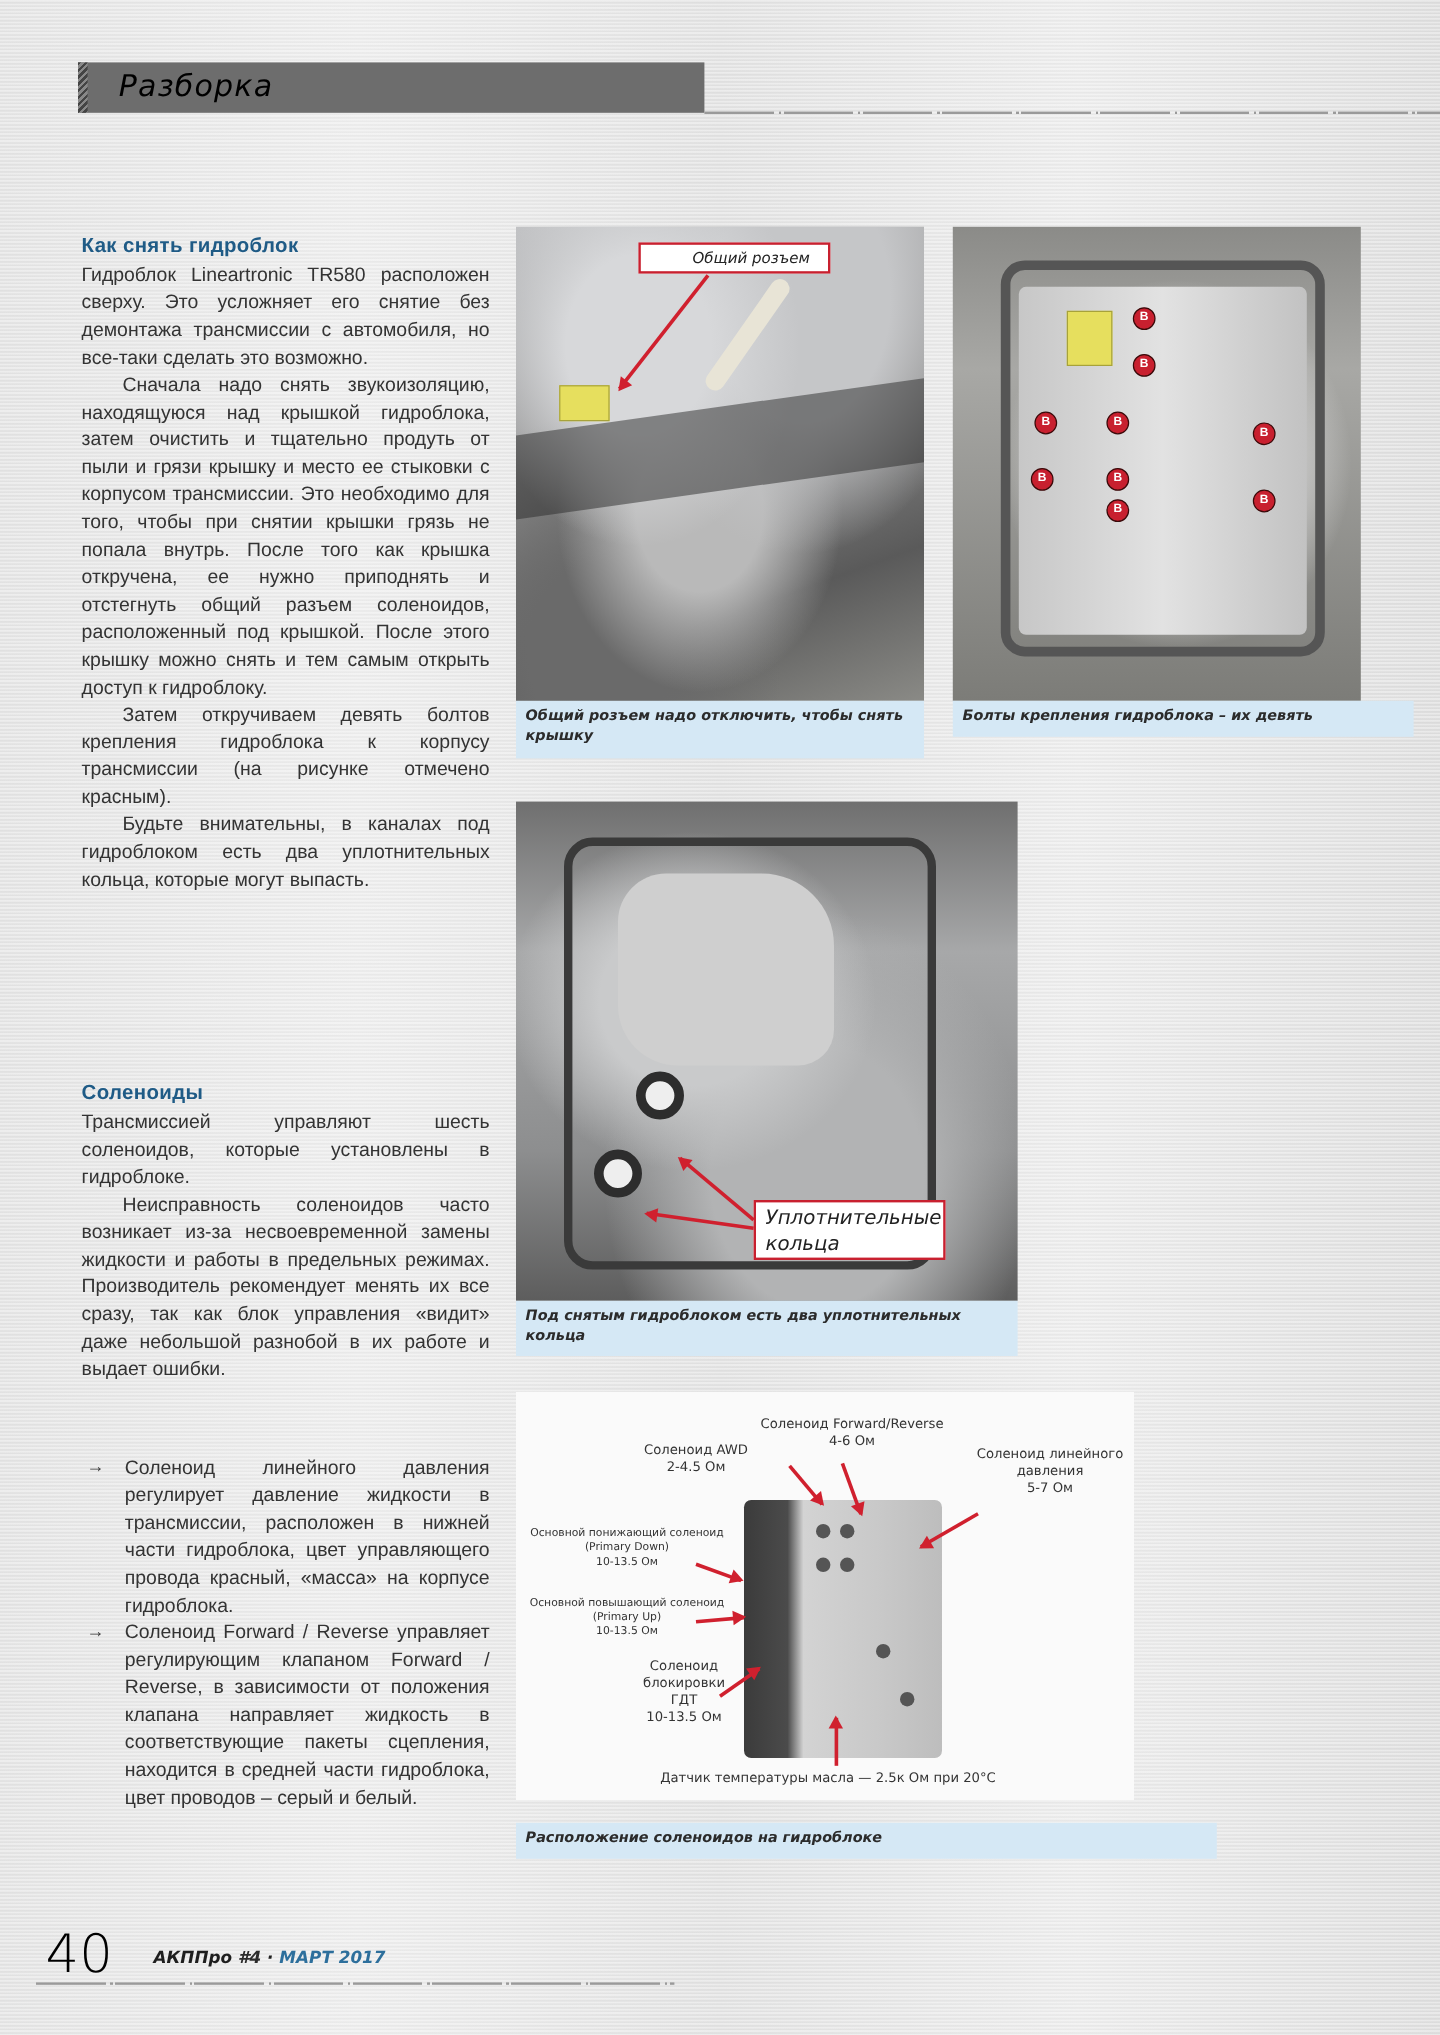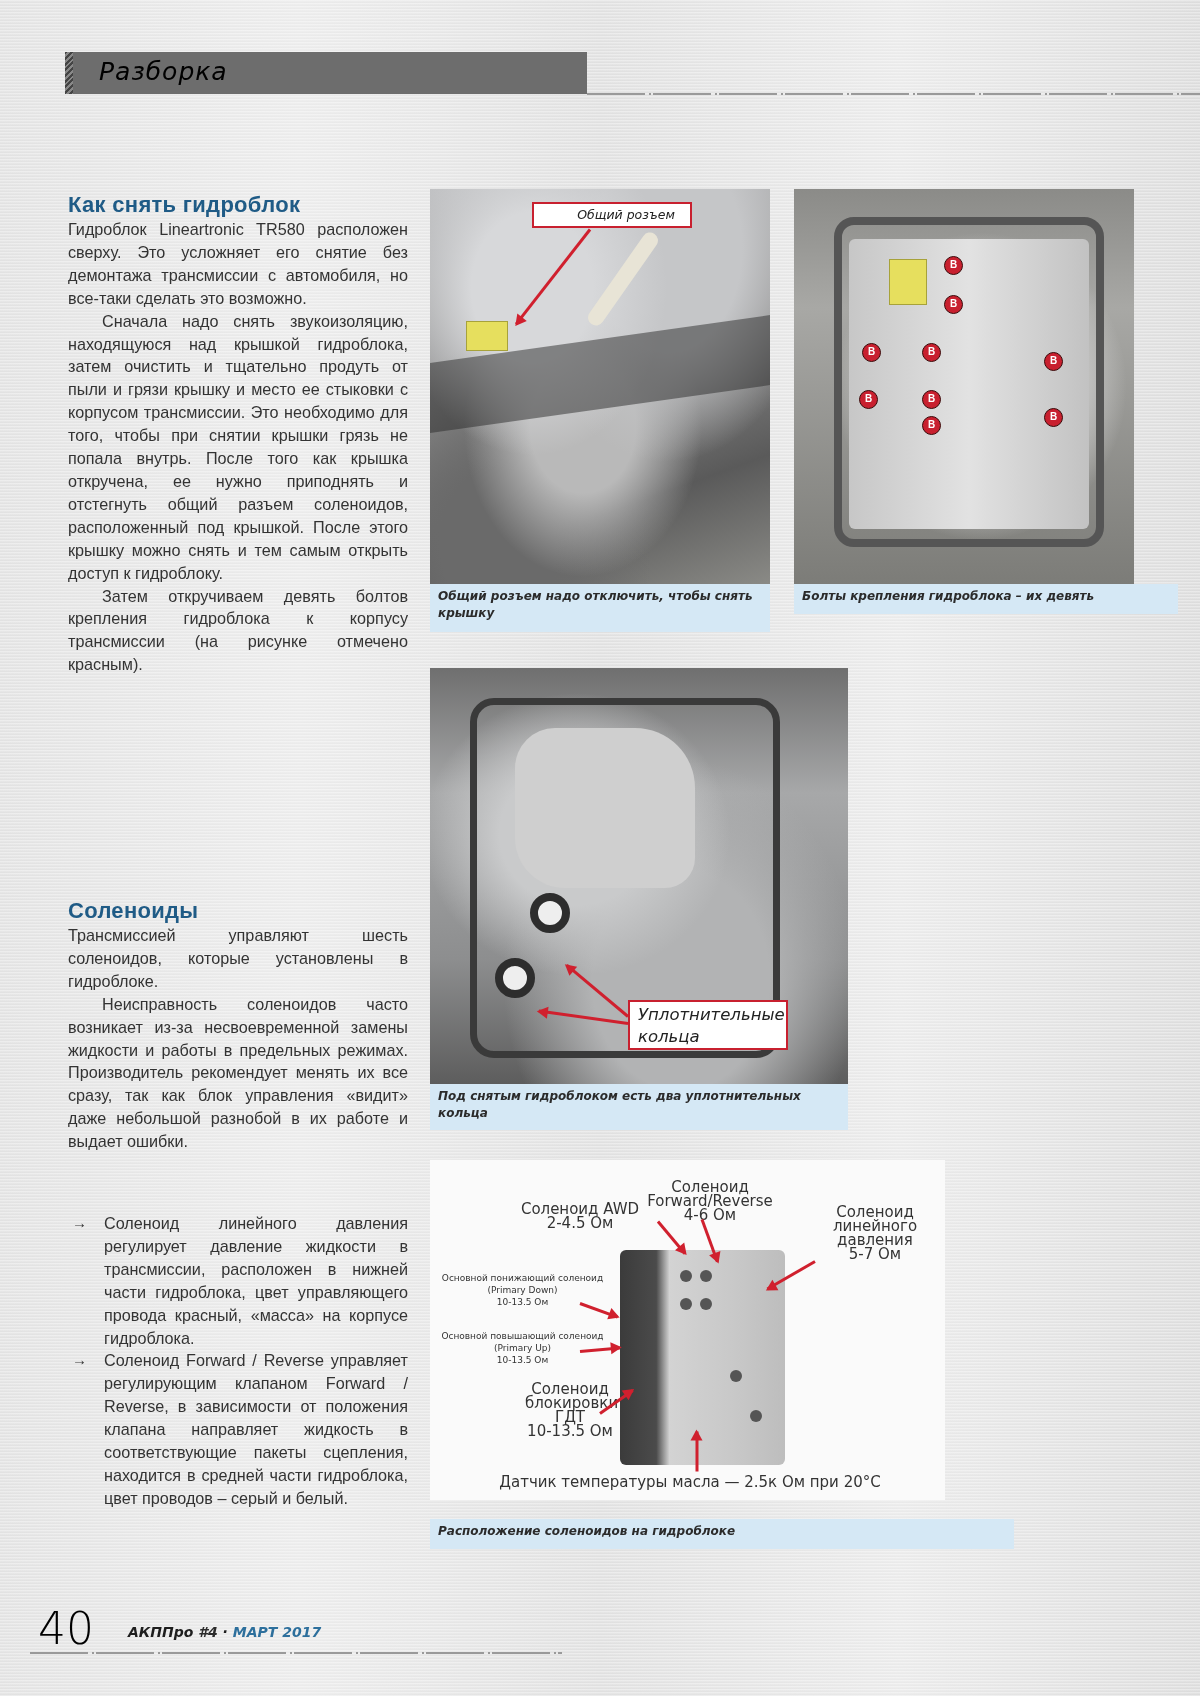--- a/index.html
+++ b/index.html
@@ -34,21 +34,21 @@
     .rule-top { left: 587px; top: 93px; width: 613px; }
     .rule-bottom { left: 30px; top: 1652px; width: 532px; }
 
     
     .col {
       position: absolute; left: 68px; width: 340px;
       font-size: 16.2px; line-height: 22.9px; color: #333;
       text-align: justify;
     }
     .col h2 {
-      font-size: 22px; line-height: 26px; color: #1f5b86;
+      font-size: 17px; line-height: 26px; color: #1f5b86;
       font-weight: bold; letter-spacing: 0.3px; text-align: left;
     }
     .col p { margin: 0; }
     .col p.ind { text-indent: 34px; }
     .col1 { top: 192px; }
     .col2 { top: 898px; }
     .bullets { position: absolute; left: 68px; top: 1212px; width: 340px; font-size: 16.2px; line-height: 22.9px; color: #333; }
     .bullet { position: relative; padding-left: 36px; text-align: justify; }
     .bullet .arr { position: absolute; left: 4px; top: 0; font-size: 15px; }
     .photo { position: absolute; overflow: hidden; }
@@ -99,21 +99,21 @@
     .connector { position: absolute; background: #e6df5e; border: 1px solid #a7a23a; }
 
     
     .block {
       position: absolute; left: 190px; top: 90px; width: 165px; height: 215px;
       background: linear-gradient(90deg, #3b3b3b 0%, #4b4b4b 22%, #d3d3d3 30%, #c8c8c8 70%, #bdbdbd 100%);
       border-radius: 6px;
     }
     .block .hole { position: absolute; width: 12px; height: 12px; border-radius: 50%; background: #555; }
     .sol-label {
-      position: absolute; font-size: 15px; line-height: 14px; color: #333; text-align: center;
+      position: absolute; font-size: 11px; line-height: 14px; color: #333; text-align: center;
       font-family: "DejaVu Sans", sans-serif;
     }
     .sol-label.small { font-size: 9px; line-height: 12px; }
 
     
     .pagenum { position: absolute; left: 38px; top: 1603px; font-size: 44px; font-weight: 300; color: #000000; font-family: "DejaVu Sans", sans-serif; }
     .footer-mag { position: absolute; left: 128px; top: 1624px; font-family: "DejaVu Sans", sans-serif; font-style: italic; font-weight: bold; font-size: 14px; color: #1e1e1e; }
     .footer-mag .issue { color: #2b2b2b; }
     .footer-mag .date { color: #2d6f9c; }
   </style>
@@ -124,20 +124,21 @@
   <div class="hatch"></div>
   <div class="title">Разборка</div>
 </div>
 <div class="dash-rule rule-top"></div>
 
 <div class="col col1">
   <h2>Как снять гидроблок</h2>
   <p>Гидроблок Lineartronic TR580 расположен сверху. Это усложняет его снятие без демонтажа трансмиссии с автомобиля, но все-таки сделать это возможно.</p>
   <p class="ind">Сначала надо снять звукоизоляцию, находящуюся над крышкой гидроблока, затем очистить и тщательно продуть от пыли и грязи крышку и место ее стыковки с корпусом трансмиссии. Это необходимо для того, чтобы при снятии крышки грязь не попала внутрь. После того как крышка откручена, ее нужно приподнять и отстегнуть общий разъем соленоидов, расположенный под крышкой. После этого крышку можно снять и тем самым открыть доступ к гидроблоку.</p>
   <p class="ind">Затем откручиваем девять болтов крепления гидроблока к корпусу трансмиссии (на рисунке отмечено красным).</p>
+  <p class="ind">Будьте внимательны, в каналах под гидроблоком есть два уплотнительных кольца, которые могут выпасть.</p>
 </div>
 
 <div class="col col2">
   <h2>Соленоиды</h2>
   <p>Трансмиссией управляют шесть соленоидов, которые установлены в гидроблоке.</p>
   <p class="ind">Неисправность соленоидов часто возникает из-за несвоевременной замены жидкости и работы в предельных режимах. Производитель рекомендует менять их все сразу, так как блок управления «видит» даже небольшой разнобой в их работе и выдает ошибки.</p>
 </div>
 
 <div class="bullets">
   <div class="bullet">

